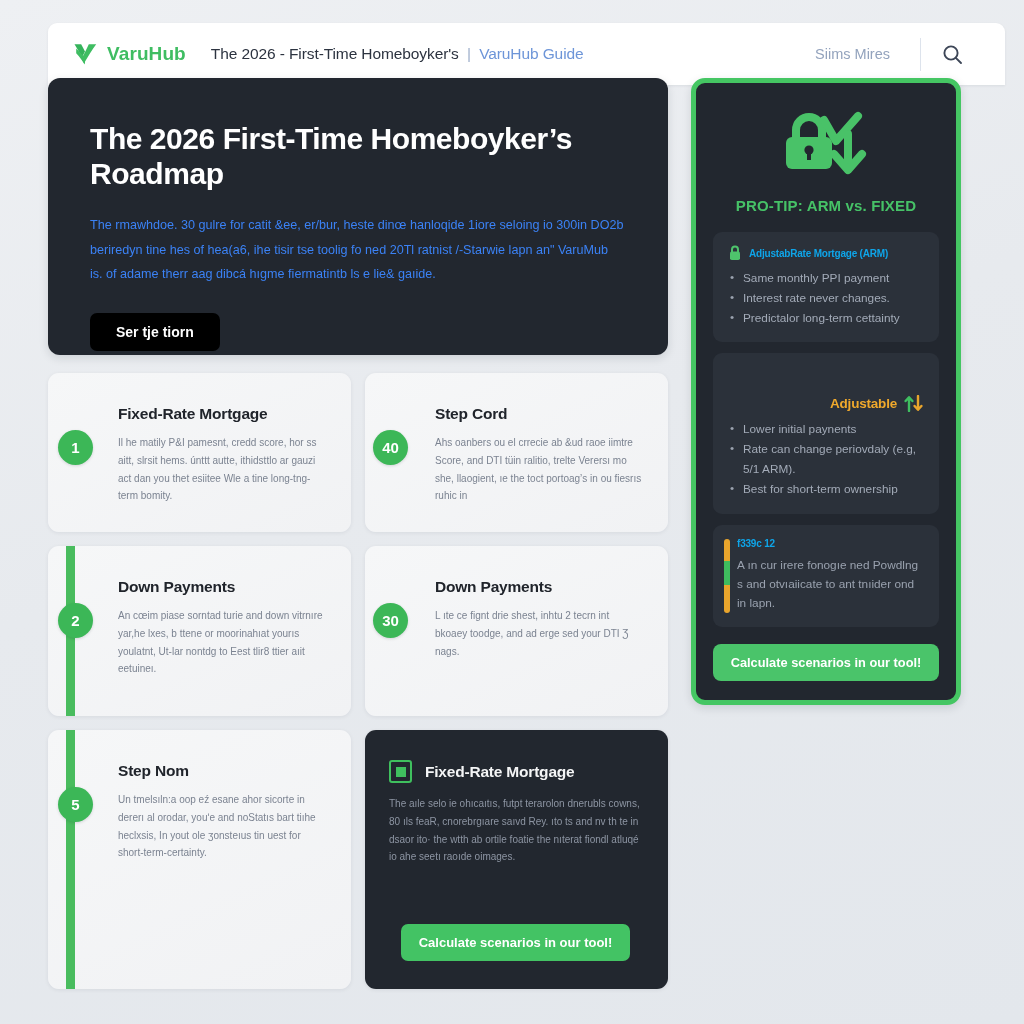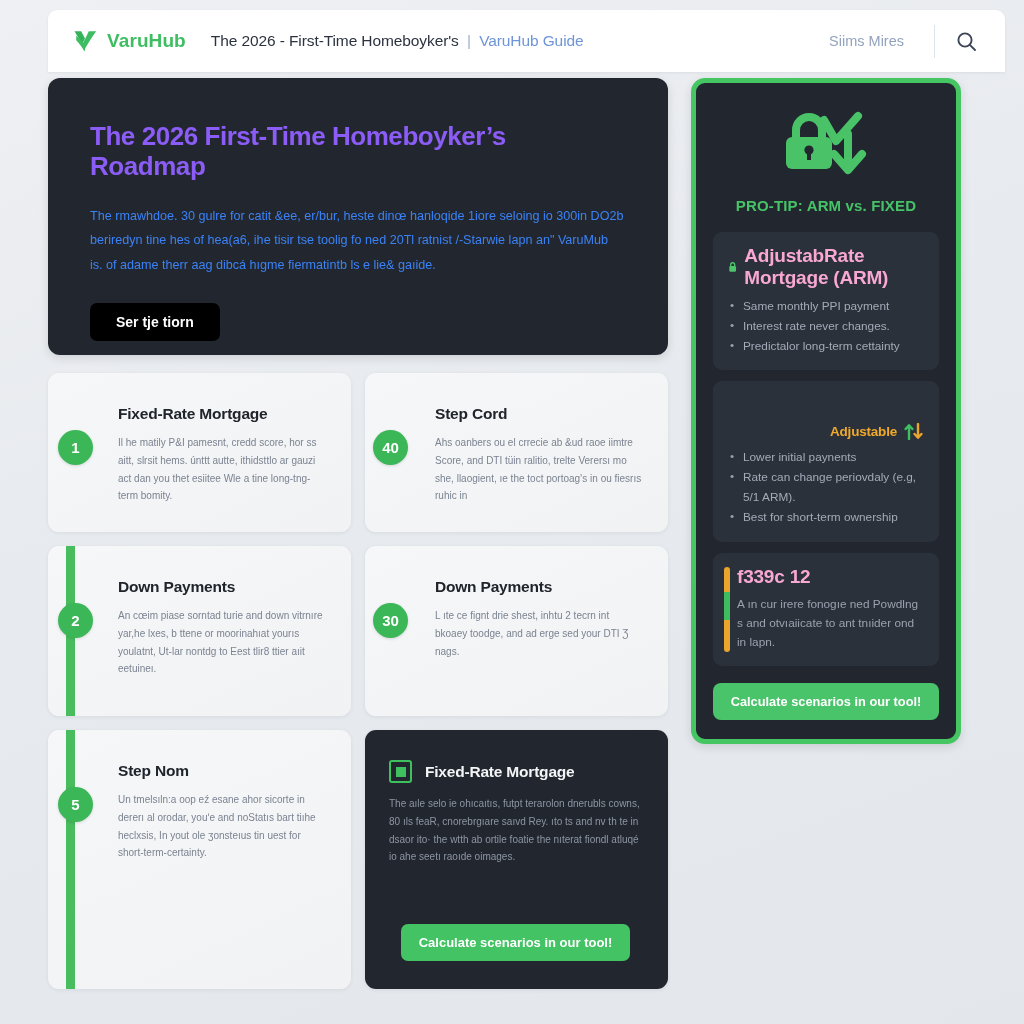--- a/index.html
+++ b/index.html
@@ -21,28 +21,28 @@
     position: absolute;
     left: 48px;
     top: 10px;
     width: 957px;
     height: 1014px;
   }
 
   
   .header {
     position: absolute;
-    left: 0; top: 0;
+    left: 0; top: 13px;
     width: 957px;
     height: 62px;
     background: #ffffff;
     border-radius: 9px 9px 0 0;
     display: flex;
     align-items: center;
-    padding: 0 16px 0 24px;
+    padding: 0 30px 0 24px;
     box-shadow: 0 1px 3px rgba(20,28,40,.07);
     text-align: center;
   }
   .brand { display: flex; align-items: center; gap: 9px; flex: none; }
   .brand-mark { width: 26px; height: 24px; display: block; }
   .brand-name {
     font-size: 19px; font-weight: 700; color: #3fbd62;
     letter-spacing: .1px; white-space: nowrap;
   }
   .header-title {
@@ -79,21 +79,21 @@
 
   
   .hero {
     width: 620px; height: 277px;
     background: #22272f;
     border-radius: 12px;
     padding: 44px 44px 0 42px;
     box-shadow: 0 3px 10px rgba(20,28,40,.13);
   }
   .hero-title {
-    font-size: 26px; font-weight: 700; color: #8b5cf6;
+    font-size: 30px; font-weight: 700; color: #ffffff;
     letter-spacing: -.45px; line-height: 1.15;
   }
   .hero-body {
     margin-top: 22px;
     font-size: 12.6px; line-height: 1.95;
     color: #3b82f6;
     max-width: 540px;
     filter: blur(.45px);
   }
   .hero-cta {
@@ -214,21 +214,21 @@
     border-radius: 9px;
     padding: 13px 15px 14px 15px;
     margin-bottom: 11px;
     position: relative;
   }
   .panel-head {
     display: flex; align-items: center; gap: 7px;
     margin-bottom: 8px;
   }
   .panel-title {
-    font-size: 19px; font-weight: 700; color: #f9a8d4;
+    font-size: 10px; font-weight: 700; color: #0ea5e9;
     letter-spacing: -.2px;
     filter: blur(.3px);
   }
   .panel-head.right { justify-content: flex-end; margin-top: 29px; }
   .panel-title.amber { color: #f0a92c; font-size: 13.5px; }
   .bullets { list-style: none; }
   .bullets li {
     font-size: 11.8px; line-height: 1.68; color: #a3abb8;
     padding-left: 15px; position: relative;
     filter: blur(.3px);

